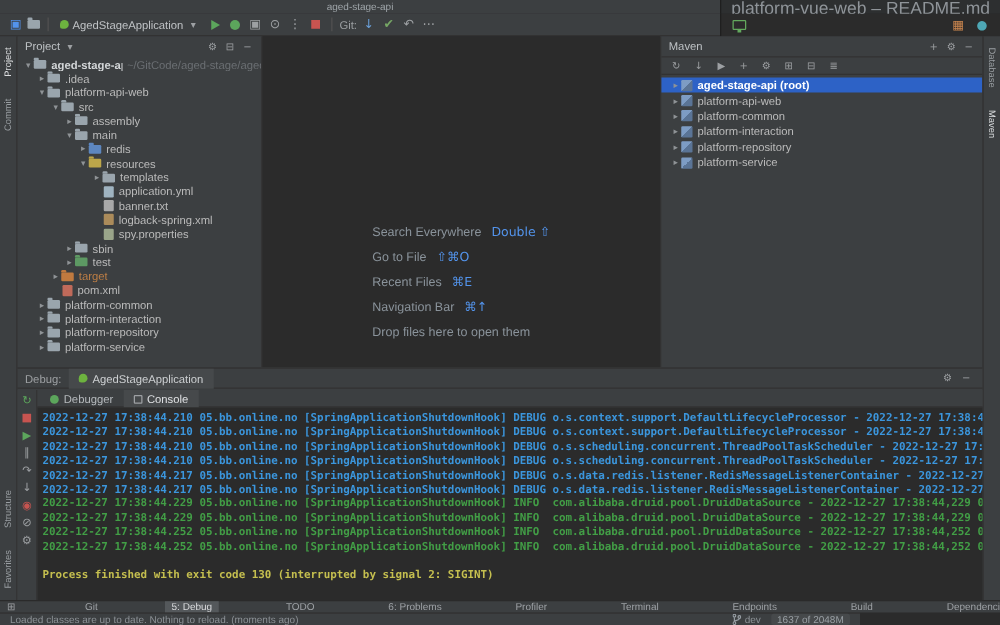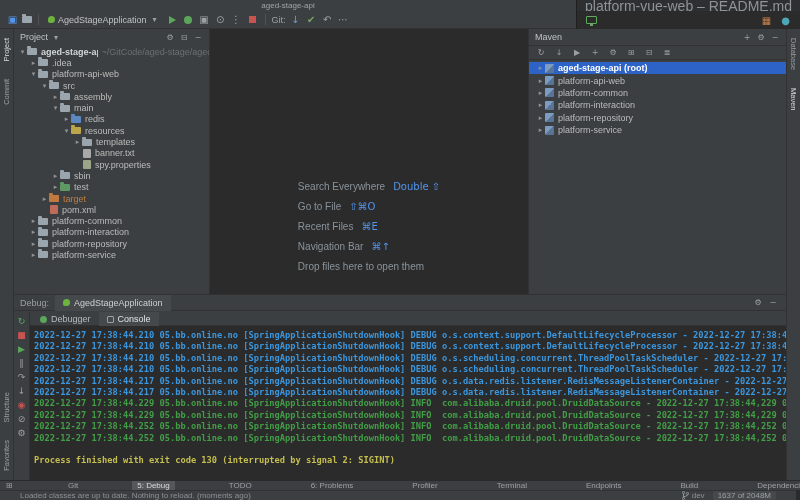--- a/index.html
+++ b/index.html
@@ -111,22 +111,22 @@
 .line.debug{color:#3b96dd;}
 .line.info{color:#429e46;}
 .line.exit{color:#c5bf4f;}
 
 
 .tool-row{position:absolute;left:0;top:480px;width:800px;height:10px;background:#3c3f41;border-top:1px solid #2a2a2a;
   display:flex;align-items:center;font-size:8px;color:#9da1a5;padding:0 4px;gap:1px;}
 .tool-btn{padding:0 5px;height:10px;display:flex;align-items:center;gap:3px;white-space:nowrap;margin-left:48px;}
 .tool-btn.active{background:#54585b;color:#d9dbdd;}
 .tr-right{margin-left:auto;display:flex;align-items:center;gap:4px;}
-.status-row{position:absolute;left:0;top:490px;width:796px;height:10px;background:#3c3f41;border-top:1px solid #323232;
-  display:flex;align-items:center;font-size:8px;color:#8c9196;padding:0 20px;}
+.status-row{position:absolute;left:0;top:490px;width:688px;height:10px;background:#3c3f41;border-top:1px solid #323232;
+  display:flex;align-items:center;font-size:8px;color:#8c9196;padding:0 8px;}
 .st-right{margin-left:auto;display:flex;align-items:center;gap:8px;}
 .mem{background:#46494b;border-radius:2px;padding:0 5px;color:#9aa0a5;}
 .branch{display:flex;align-items:center;gap:3px;}
 </style>
 </head>
 <body>
 
 <div class="app">
 
   <div class="tb-left">
@@ -237,22 +237,32 @@
           <span class="ticon folder-res"></span>
           <span class="tlabel">resources</span>
         </div>
         <div class="tree-row" style="padding-left: 59px;">
           <span class="arrow">▸</span>
           <span class="ticon folder"></span>
           <span class="tlabel">templates</span>
         </div>
         <div class="tree-row" style="padding-left: 59px;">
           <span class="arrow"></span>
+          <span class="ticon file-yml"></span>
+          <span class="tlabel">application.yml</span>
+        </div>
+        <div class="tree-row" style="padding-left: 59px;">
+          <span class="arrow"></span>
           <span class="ticon file-txt"></span>
           <span class="tlabel">banner.txt</span>
+        </div>
+        <div class="tree-row" style="padding-left: 59px;">
+          <span class="arrow"></span>
+          <span class="ticon file-xml"></span>
+          <span class="tlabel">logback-spring.xml</span>
         </div>
         <div class="tree-row" style="padding-left: 59px;">
           <span class="arrow"></span>
           <span class="ticon file-prop"></span>
           <span class="tlabel">spy.properties</span>
         </div>
         <div class="tree-row" style="padding-left: 37px;">
           <span class="arrow">▸</span>
           <span class="ticon folder"></span>
           <span class="tlabel">sbin</span>

